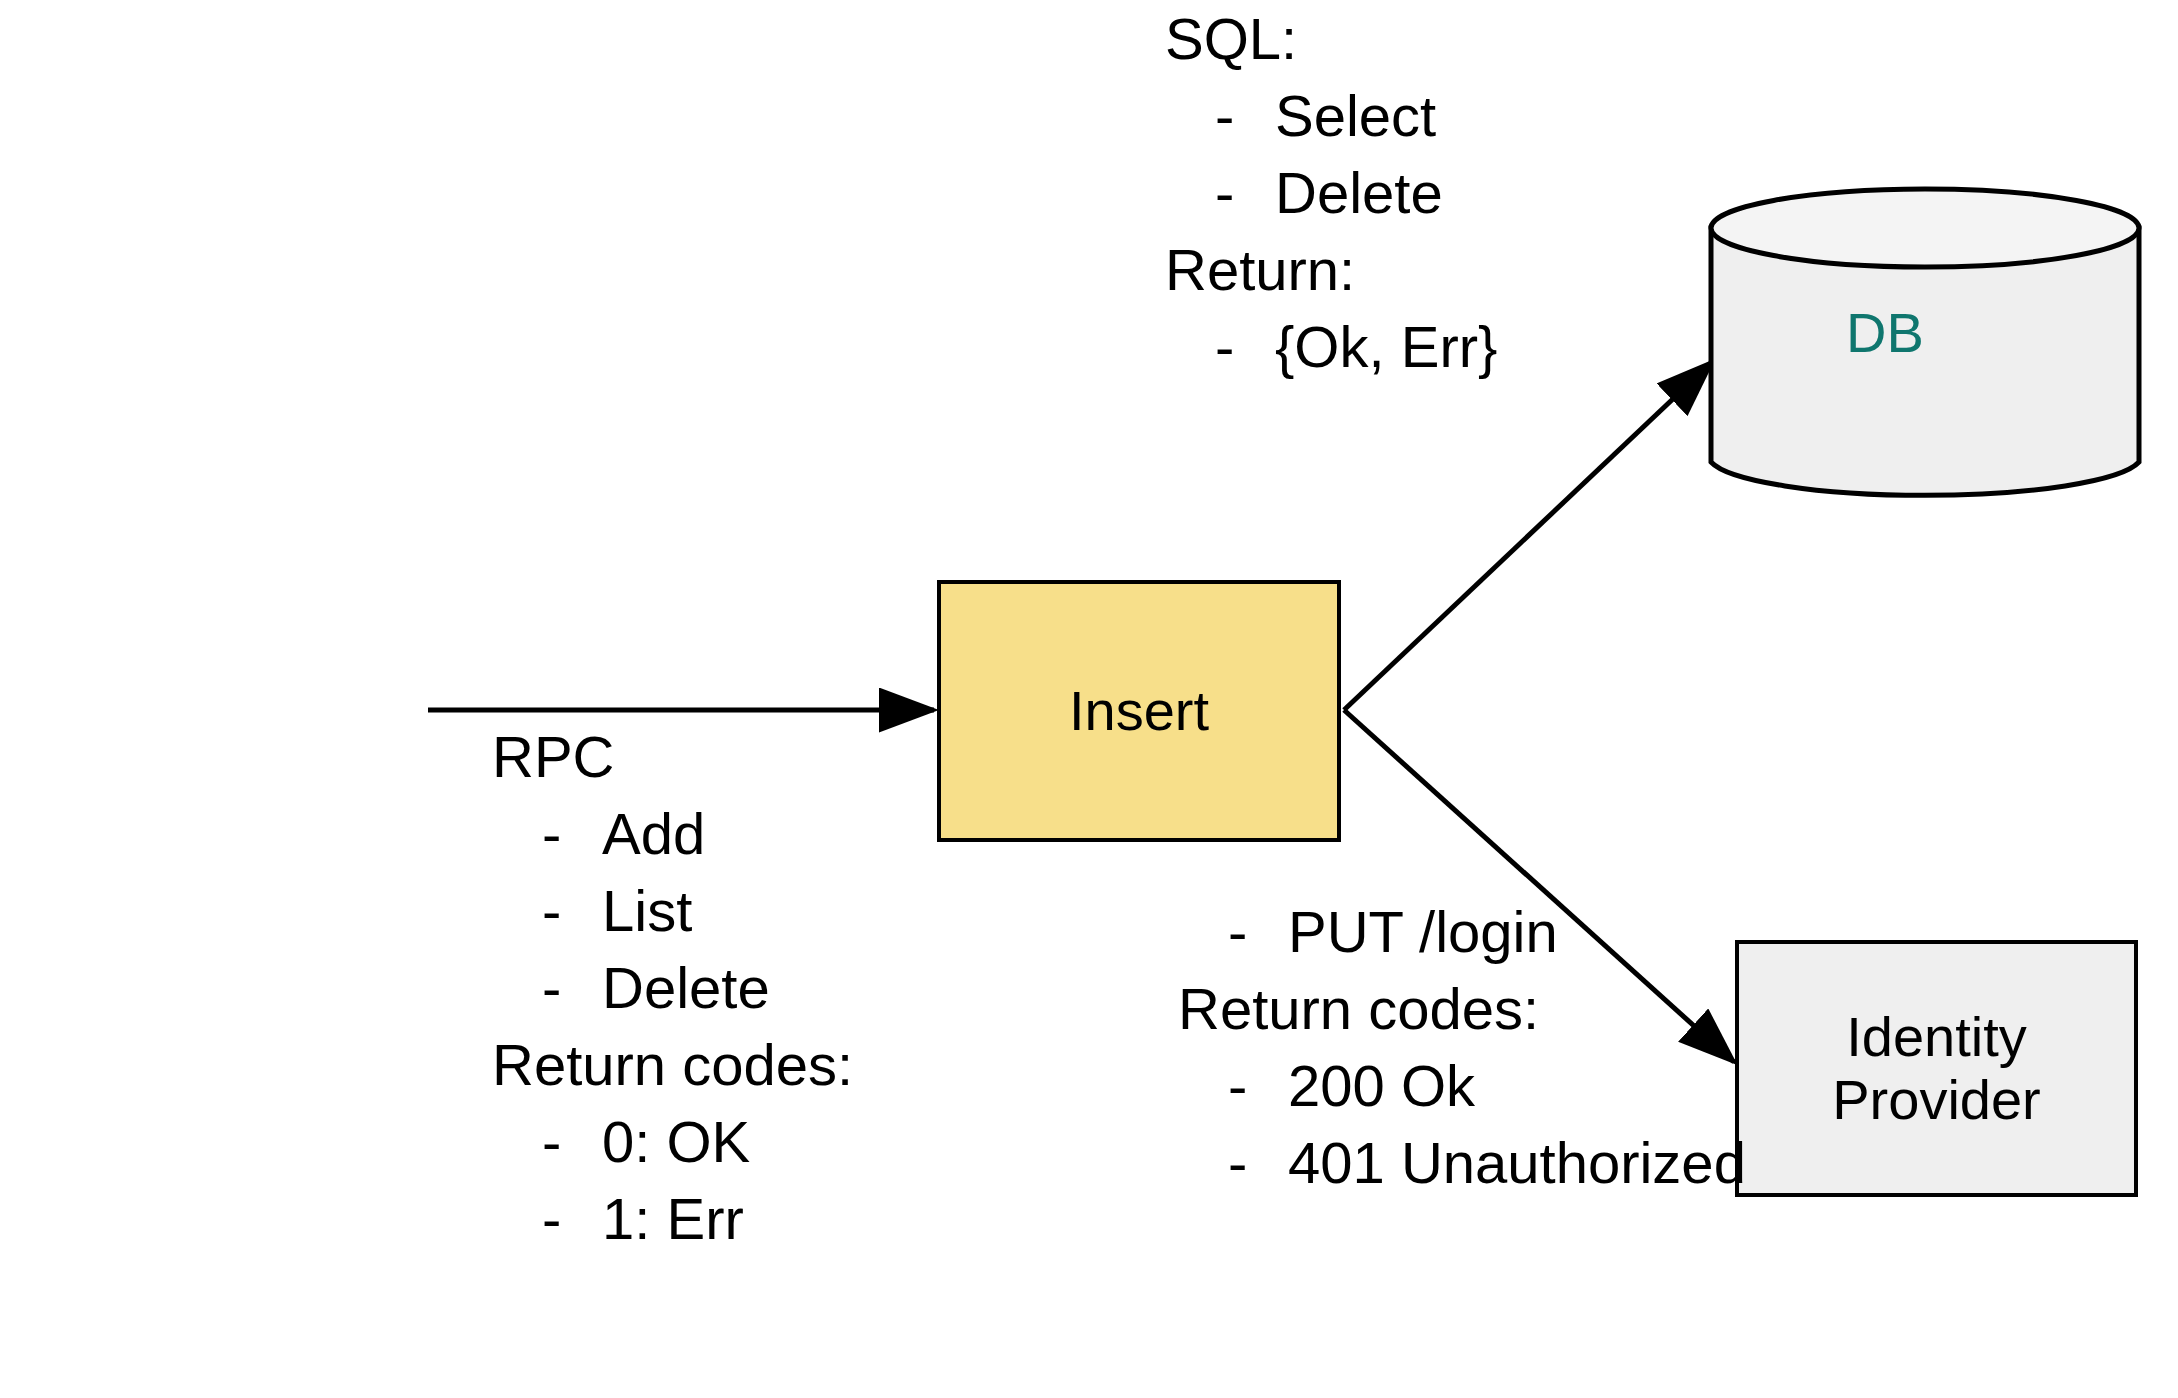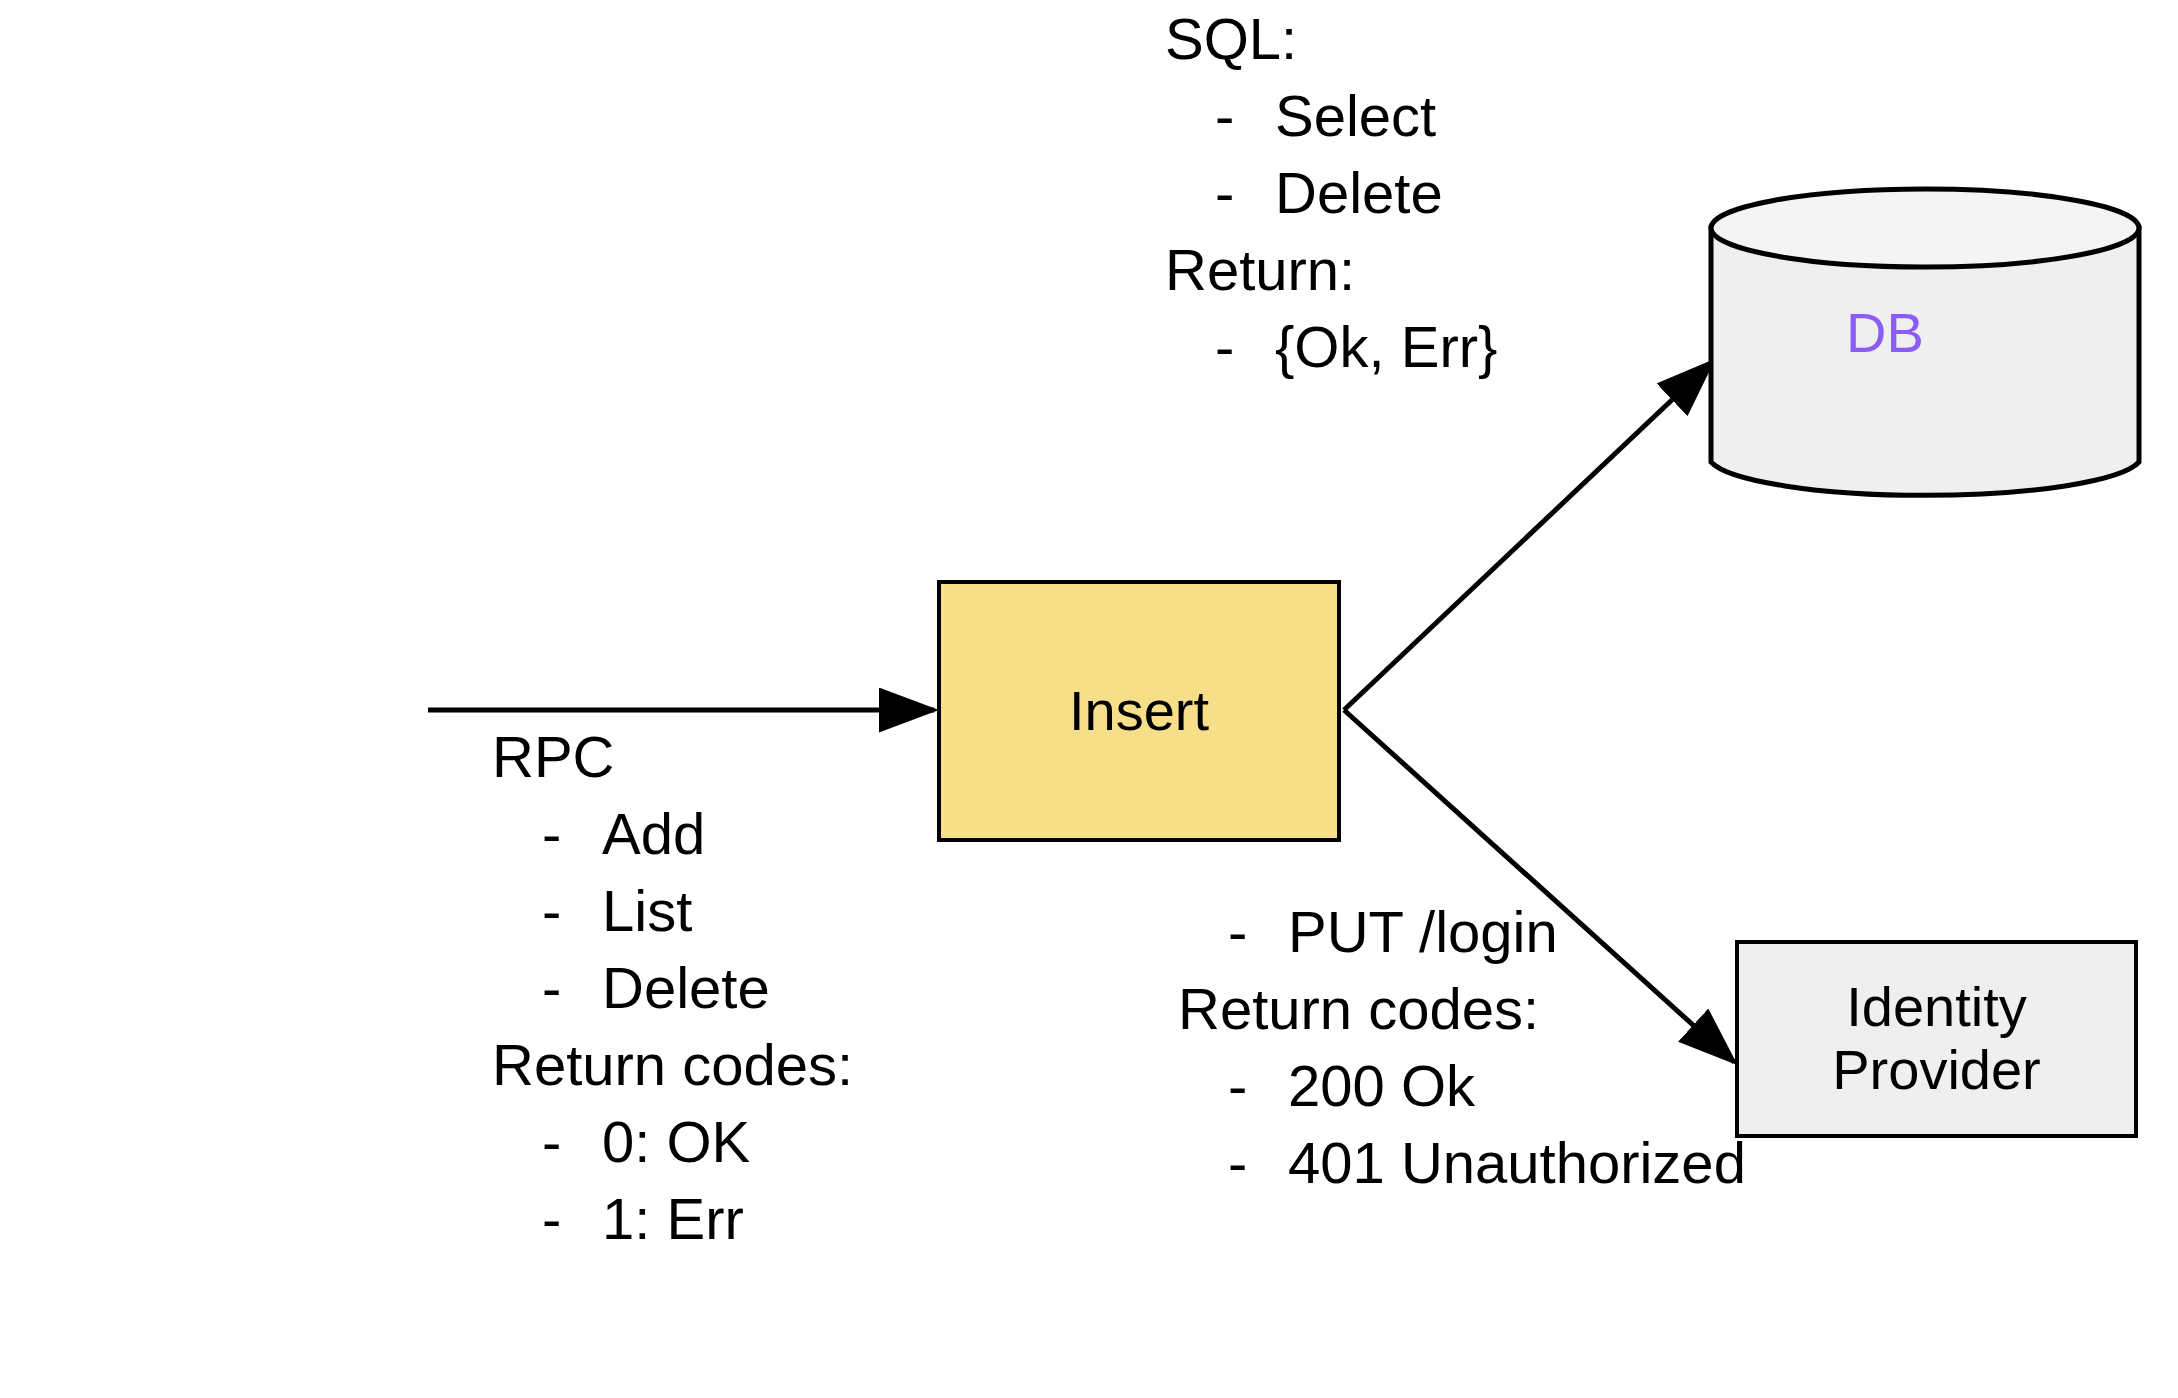--- a/index.html
+++ b/index.html
@@ -32,38 +32,38 @@
   .node-gray   { background: #EFEFEF; }
 
   .node-label {
     font-size: 56px;
     color: #000000;
     white-space: pre-line;
   }
 
   #client-box   { left: 22px;   top: 580px;  width: 404px; height: 262px; }
   #backend-box  { left: 937px;  top: 580px;  width: 404px; height: 262px; }
-  #idp-box      { left: 1735px; top: 940px;  width: 403px; height: 198px; }
+  #idp-box      { left: 1735px; top: 940px;  width: 403px; height: 257px; }
 
   #db-cylinder {
     position: absolute;
     left: 1708px;
     top: 186px;
     width: 434px;
     height: 318px;
   }
   #db-cylinder svg { display: block; width: 100%; height: 100%; overflow: visible; }
   #db-label {
     position: absolute;
     left: 1708px;
     top: 300px;
     width: 354px;
     text-align: center;
     font-size: 56px;
-    color: #8b5cf6;
+    color: #0f766e;
   }
 
   #edges {
     position: absolute;
     left: 0;
     top: 0;
     width: 2178px;
     height: 1398px;
     pointer-events: none;
   }

